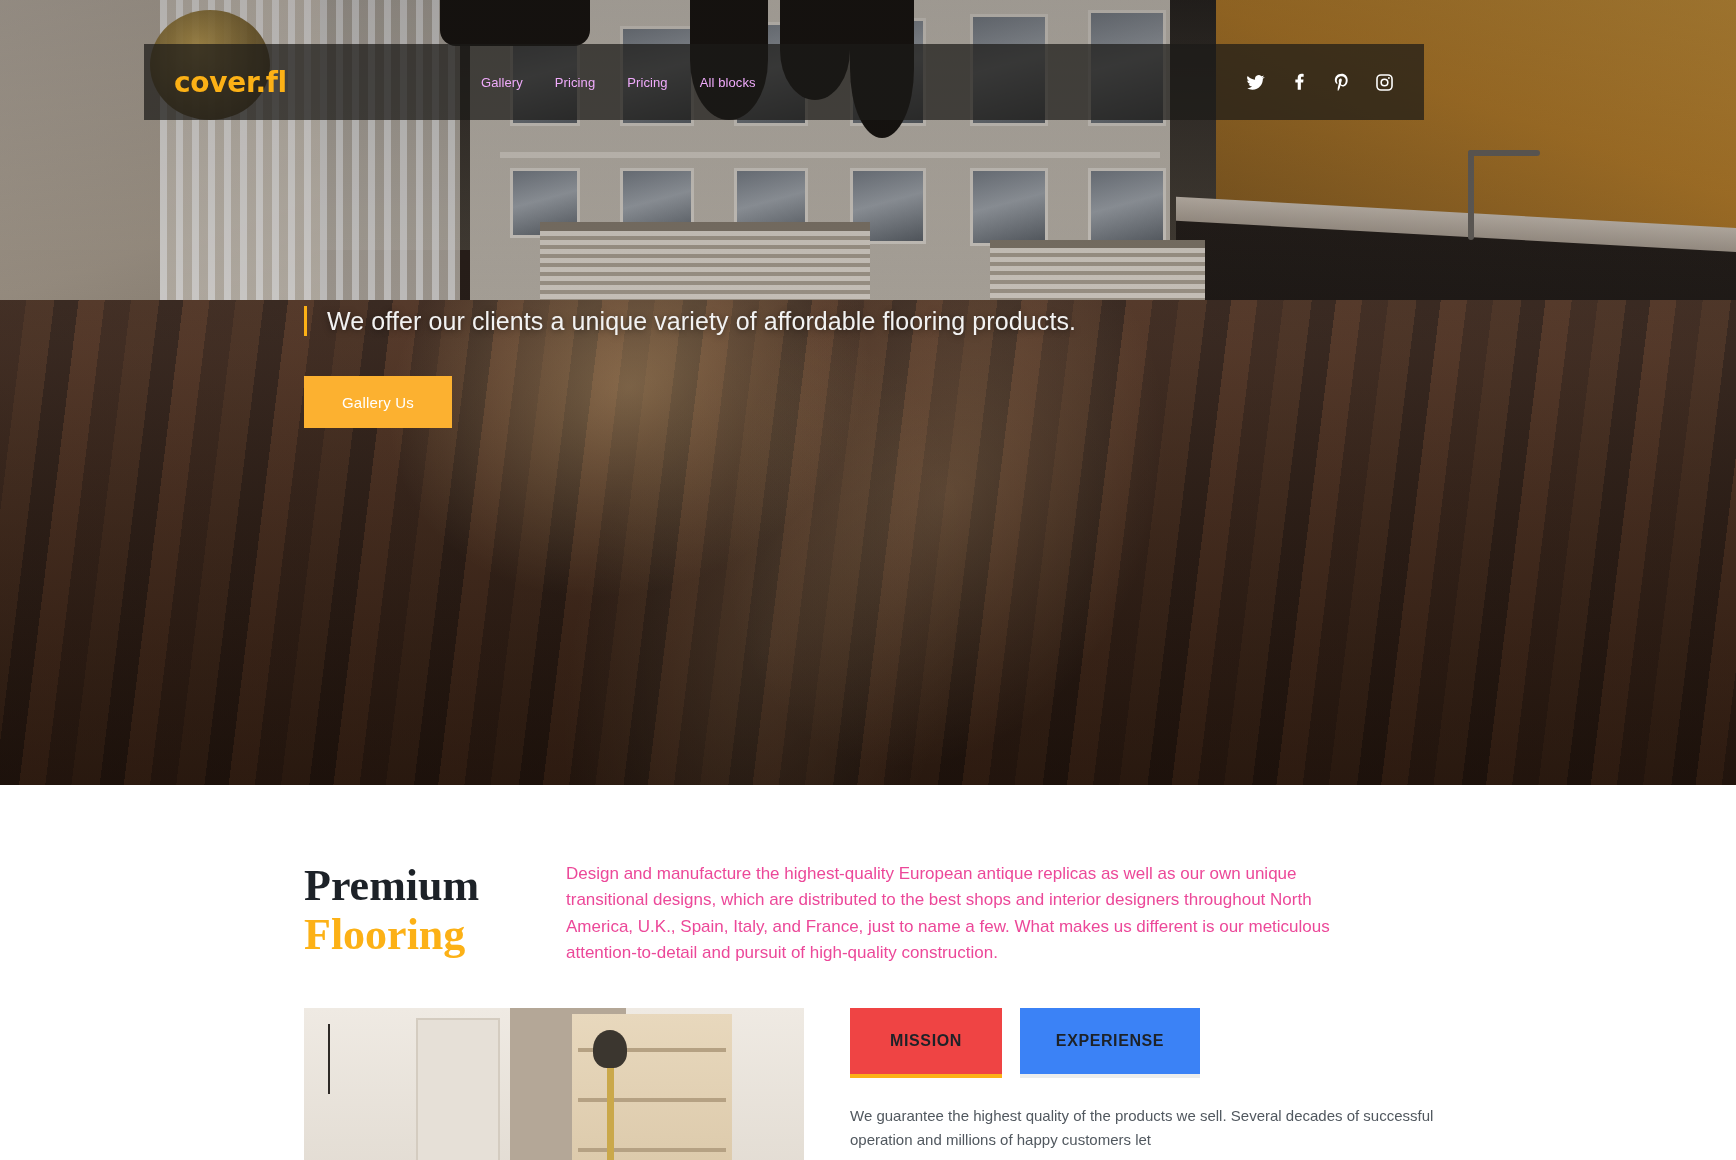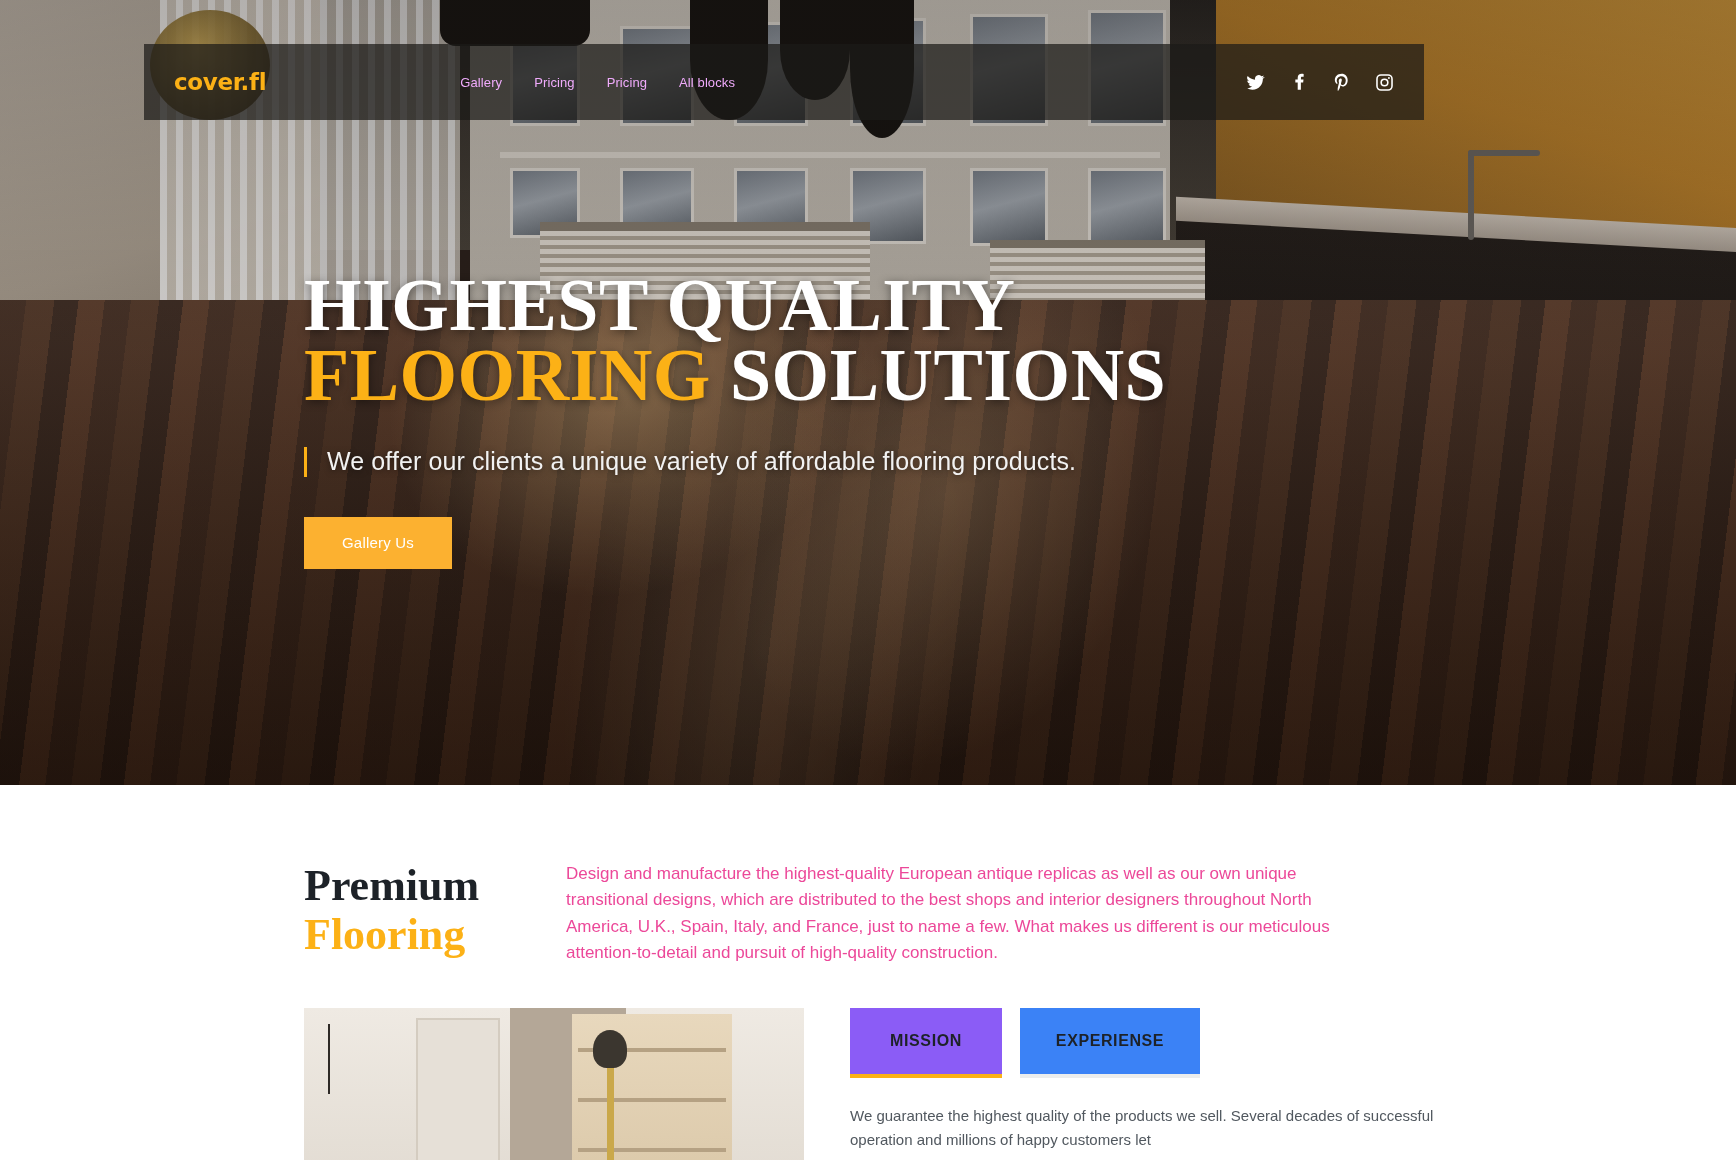--- a/index.html
+++ b/index.html
@@ -118,21 +118,21 @@
   }
 
   
   .navbar{
     position:absolute; left:144px; top:44px; width:1280px; height:76px;
     background:rgba(28,26,24,.72);
     display:flex; align-items:center;
     padding:0 30px;
   }
   .brand{
-    color:#fcb116; font-size:23px; font-weight:bold; letter-spacing:-.3px;
+    color:#fcb116; font-size:28px; font-weight:bold; letter-spacing:-.3px;
     font-family:"DejaVu Sans", sans-serif;
   }
   .nav-links{
     display:flex; align-items:center; gap:32px;
     margin-left:194px;
   }
   .nav-links a{
     color:#f0abfc; font-size:13px; font-weight:normal; text-decoration:none;
     letter-spacing:.1px;
   }
@@ -206,21 +206,21 @@
   .pc-chand{ position:absolute; left:24px; top:16px; width:2px; height:70px; background:#2e2a26; }
 
   .tabs-col{ width:580px; }
   .tabs{ display:flex; gap:18px; }
   .tab{
     height:70px; display:flex; align-items:center; justify-content:center;
     font-size:16px; font-weight:bold; letter-spacing:.6px; color:#1d2228;
     cursor:pointer; border:none;
     font-family:"Liberation Sans", sans-serif;
   }
-  .tab.active{ width:152px; background:#8b5cf6; border-bottom:4px solid #fcb116; }
+  .tab.active{ width:152px; background:#ef4444; border-bottom:4px solid #fcb116; }
   .tab.idle{ width:180px; background:#3b82f6; border-bottom:4px solid #eceded; }
   .tab-body{
     margin-top:26px; font-size:15px; line-height:1.55; color:#51585f; width:620px;
   }
 </style>
 </head>
 <body>
 
 <section class="hero">
 
@@ -295,25 +295,20 @@
         <svg width="19" height="19" viewBox="0 0 24 24" fill="none" stroke="#ffffff" stroke-width="2">
             <rect x="2.5" y="2.5" width="19" height="19" rx="5"></rect>
             <circle cx="12" cy="12" r="4.2"></circle>
             <circle cx="17.6" cy="6.4" r="1.2" fill="#ffffff" stroke="none"></circle>
           </svg>
       </a>
     </div>
   </nav>
 
   <div class="hero-copy">
-    <h1 class="headline">
-      <span>HIGHEST QUALITY</span><br>
-      <span class="hl-accent">FLOORING</span>
-      <span>SOLUTIONS</span>
-    </h1>
 
     <div class="sub-row">
       <span class="sub-bar"></span>
       <p class="sub-text">We offer our clients a unique variety of affordable flooring products.</p>
     </div>
 
     <button class="cta">Gallery Us</button>
   </div>
 </section>
 

